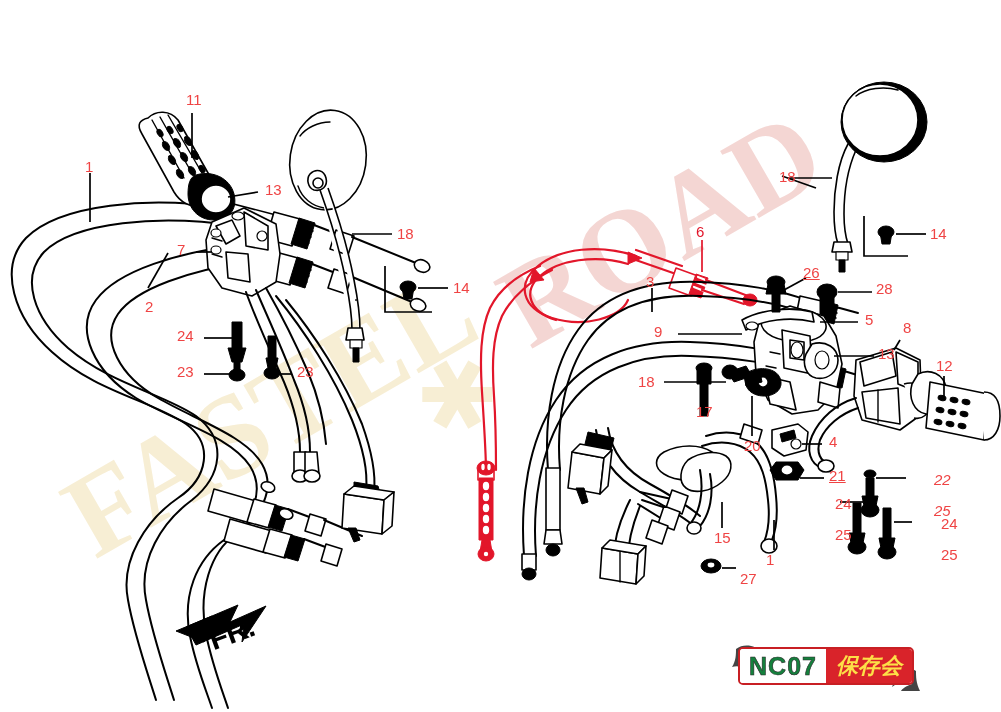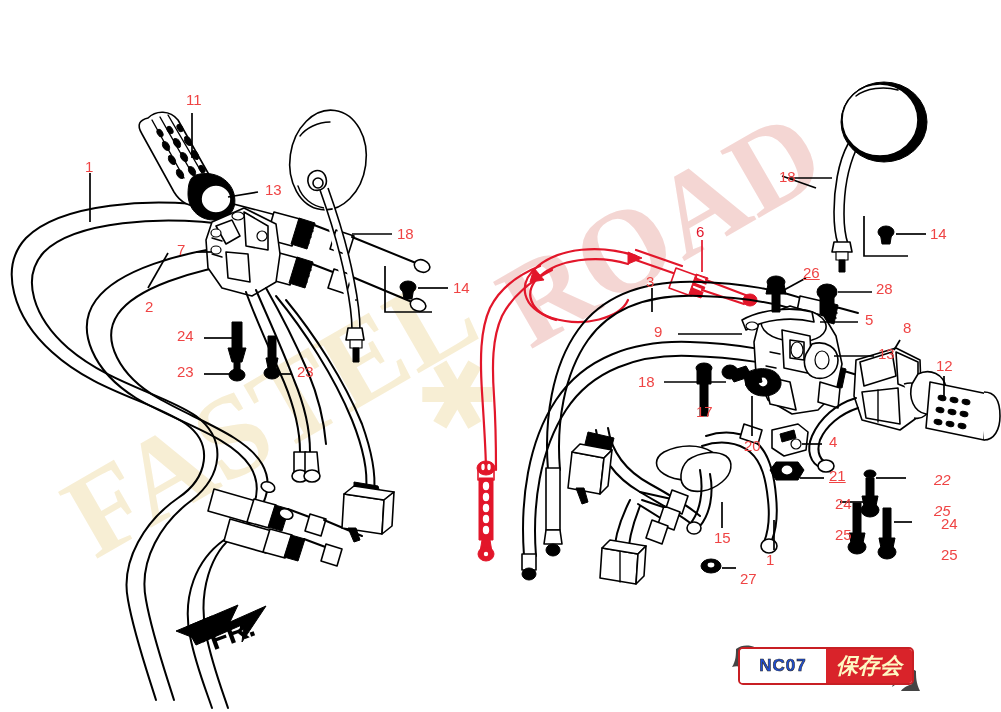--- a/index.html
+++ b/index.html
@@ -78,31 +78,31 @@
   }
   #logo .half-r {
     width: 88px;
     background: #d9232a;
     display: flex;
     align-items: center;
     justify-content: center;
   }
   #logo .nc {
     font-family: "Liberation Sans", sans-serif;
-    font-size: 17px;
+    font-size: 25px;
     font-weight: bold;
     letter-spacing: 1px;
-    color: #1d4ed8;
+    color: #15803d;
     -webkit-text-stroke: 0.6px #2a2a2a;
   }
   #logo .cjk {
     font-family: "DejaVu Sans", sans-serif;
     font-size: 22px;
     font-weight: bold;
-    color: #fef9c3;
+    color: #fde047;
     letter-spacing: 0px;
     font-style: italic;
   }
 </style>
 </head>
 <body>
 
 <div id="page">
 
   <svg id="art" viewBox="0 0 1001 712" xmlns="http://www.w3.org/2000/svg">

